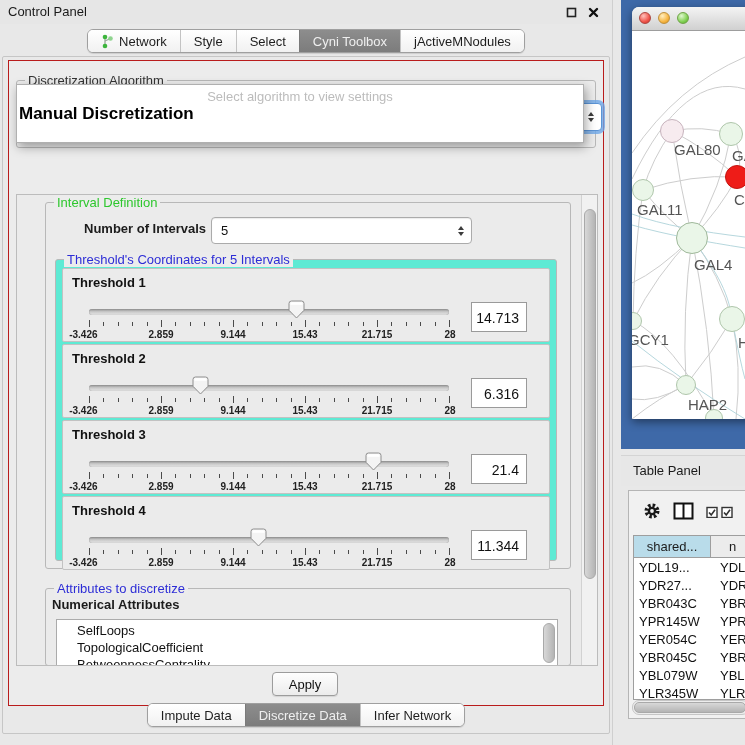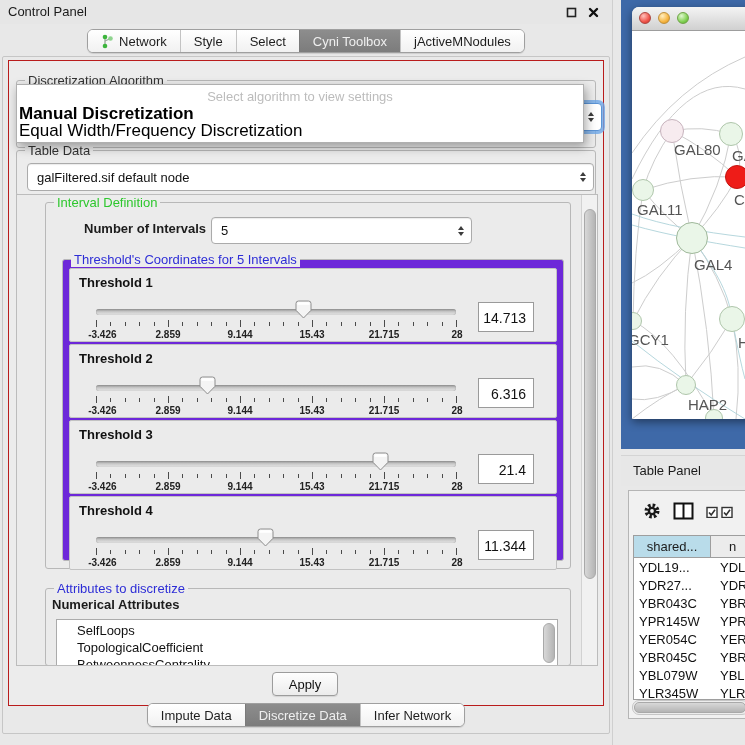--- a/index.html
+++ b/index.html
@@ -58,21 +58,21 @@
   .thr-label{position:absolute;left:9px;top:6px;font-weight:bold;font-size:13px;color:#111;}
   .slider{position:absolute;left:26px;top:0;width:360px;height:72px;}
   .track{position:absolute;left:0;top:40px;width:100%;height:6px;border-radius:3px;
          background:linear-gradient(180deg,#909090,#c8c8c8 45%,#e6e6e6);box-shadow:inset 0 0 1px #777;}
   .thumb{position:absolute;top:31px;width:17px;height:19px;}
   .ticks{position:absolute;left:0;top:51px;width:100%;height:9px;}
   .tick{position:absolute;top:2px;width:1px;height:4px;background:#4a4a4a;}
   .tick.major{top:0;height:7px;}
   .tick-labels{position:absolute;left:0;top:60px;width:100%;height:12px;}
   .tlab{position:absolute;transform:translateX(-50%);font-size:10px;font-weight:bold;color:#222;white-space:nowrap;}
-  .tlab:first-child{transform:translateX(-70%);margin-left:12px;}
+  .tlab:first-child{transform:translateX(-70%);}
   .tlab:last-child{transform:translateX(-40%);}
   .value-box{position:absolute;left:408px;top:33px;width:56px;height:30px;background:#fff;border:1px solid #9a9a9a;
              font-size:14px;color:#111;text-align:right;line-height:30px;padding-right:7px;box-sizing:border-box;}
 
   
   .listbox{position:absolute;background:#ffffff;border:1px solid #ababab;overflow:hidden;}
   .list-item{font-size:13px;color:#111;line-height:17px;padding-left:20px;white-space:nowrap;}
 
   .push-btn{position:absolute;height:22px;border:1px solid #9c9c9c;border-radius:4px;
             background:linear-gradient(#fefefe,#ececec);font-size:13px;color:#111;
@@ -168,50 +168,39 @@
                 <i class="tri up"></i>
                 <i class="tri down"></i>
               </span>
           </div>
         </div>
 
         <div class="popup" style="left:7px;top:23px;width:566px;height:57px;">
           <div class="popup-prompt">Select algorithm to view settings</div>
           <div id="popup-options">
               <div class="popup-opt hl">Manual Discretization</div>
-              <div class="popup-opt">Equal Width/Frequency Discretization</div>
             </div>
         </div>
 
-        <div class="groupbox" style="left:7px;top:89px;width:578px;height:44px;">
-          <div class="gtitle">Table Data</div>
-          <div class="combo" style="left:10px;top:12px;width:556px;height:26px;">
-            <span>galFiltered.sif default node</span>
-            <span class="stepper">
-                <i class="tri up"></i>
-                <i class="tri down"></i>
-              </span>
-          </div>
-        </div>
 
         <div class="scrollpane" style="left:7px;top:133px;width:580px;height:470px;">
 
           <div class="groupbox" style="left:28px;top:7px;width:524px;height:365px;border-radius:3px;">
             <div class="gtitle green">Interval Definition</div>
 
             <div class="abs" style="left:38px;top:18px;font-weight:bold;">Number of Intervals</div>
             <div class="combo" style="left:165px;top:14px;width:250px;height:25px;">
               <span>5</span>
               <span class="stepper">
                   <i class="tri up"></i>
                   <i class="tri down"></i>
                 </span>
             </div>
 
-            <div class="groupbox" style="left:16px;top:56px;width:500px;height:300px;background:#6d28d9;">
+            <div class="groupbox" style="left:9px;top:56px;width:500px;height:300px;background:#5eead4;">
               <div class="gtitle blue">Threshold's Coordinates for 5 Intervals</div>
               <div id="thr-rows" class="abs" style="left:6px;top:8px;width:488px;">
   <div class="thr-panel">
     <div class="thr-label">Threshold 1</div>
     <div class="slider">
       <div class="track"></div>
       <div class="thumb" style="left: calc(57.7197% - 8.5px);">
         <svg width="17" height="19" viewBox="0 0 17 19">
           <path d="M3.5 1 h10 a2.5 2.5 0 0 1 2.5 2.5 v6.8 L8.5 18 L1 10.3 V3.5 A2.5 2.5 0 0 1 3.5 1 z" fill="#f4f4f4" stroke="#8e8e8e" stroke-width="1"></path>
           <path d="M4 2.2 h9 a1.6 1.6 0 0 1 1.6 1.6 v1 H2.4 v-1 A1.6 1.6 0 0 1 4 2.2 z" fill="#ffffff"></path>

